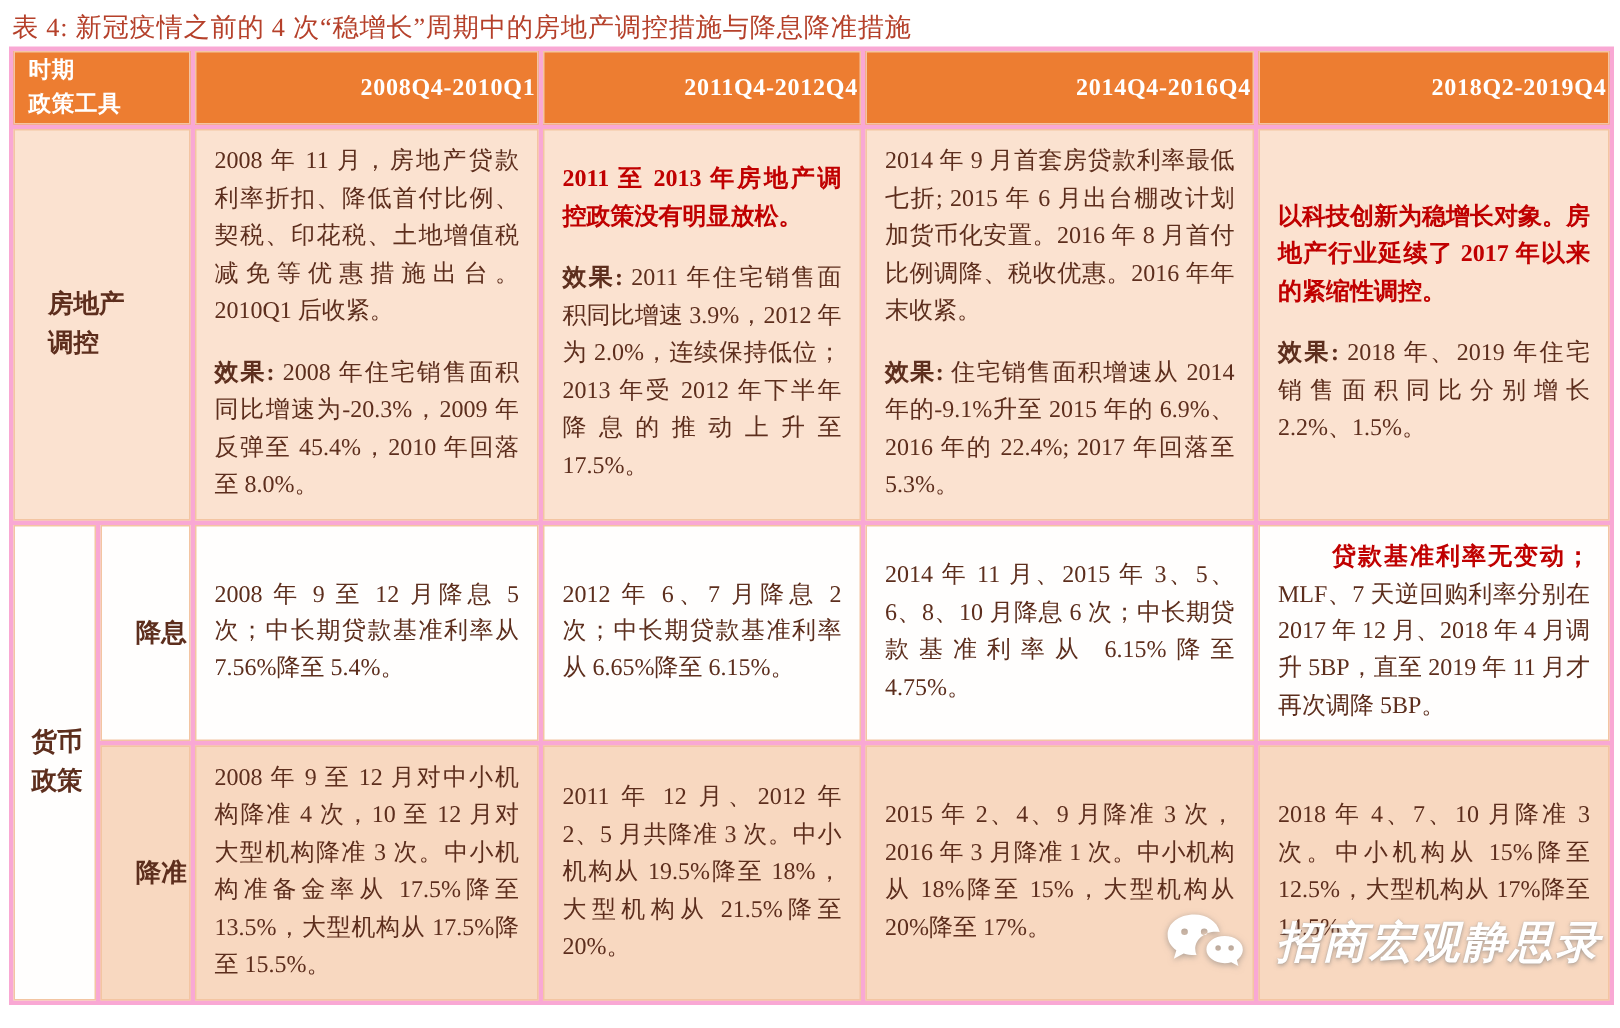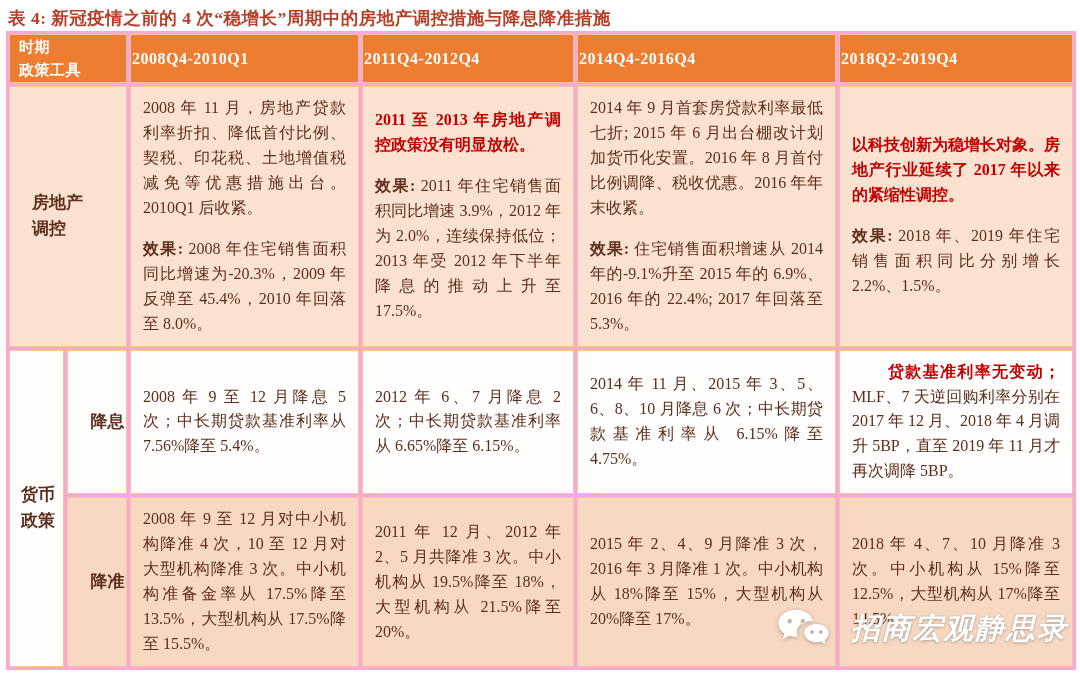--- a/index.html
+++ b/index.html
@@ -14,32 +14,32 @@
     --source-gray:#8F8F8F;
   }
   *{box-sizing:border-box;}
   html,body{margin:0;padding:0;background:#fff;}
   .page{
     position:relative;width:1080px;height:685px;background:#fff;overflow:hidden;
     font-family:"Liberation Serif","DejaVu Serif",serif;
   }
   .page-title{
     position:absolute;left:8px;top:6px;width:1060px;
-    font-size:17.5px;font-weight:bold;color:var(--title-red);
+    font-size:17.5px;font-weight:normal;color:var(--title-red);
     letter-spacing:.5px;white-space:nowrap;
   }
   table.policy{
     position:absolute;left:6px;top:31px;width:1064px;
     border-collapse:separate;border-spacing:3px;table-layout:fixed;
     background:#f9a8d4;
   }
   th,td{border:1px solid var(--border);vertical-align:middle;}
   thead th{
     background:var(--header-bg);color:#fff;font-weight:bold;
-    font-size:16px;height:47px;text-align:left;letter-spacing:.5px;
+    font-size:16px;height:47px;text-align:right;letter-spacing:.5px;
   }
   th.corner{text-align:left;padding-left:9px;font-size:15px;line-height:1.5;font-weight:bold;}
   .corner-line{display:block;}
   .peach{background:var(--peach);}
   .peach-dark{background:var(--peach-dark);}
   .white-cell{background:var(--cell-white);}
   th.rowlabel{
     color:var(--body-text);font-weight:bold;font-size:17px;line-height:1.55;padding-left:22px;
   }
   th.rowlabel .lbl-line{display:block;text-align:left;}

